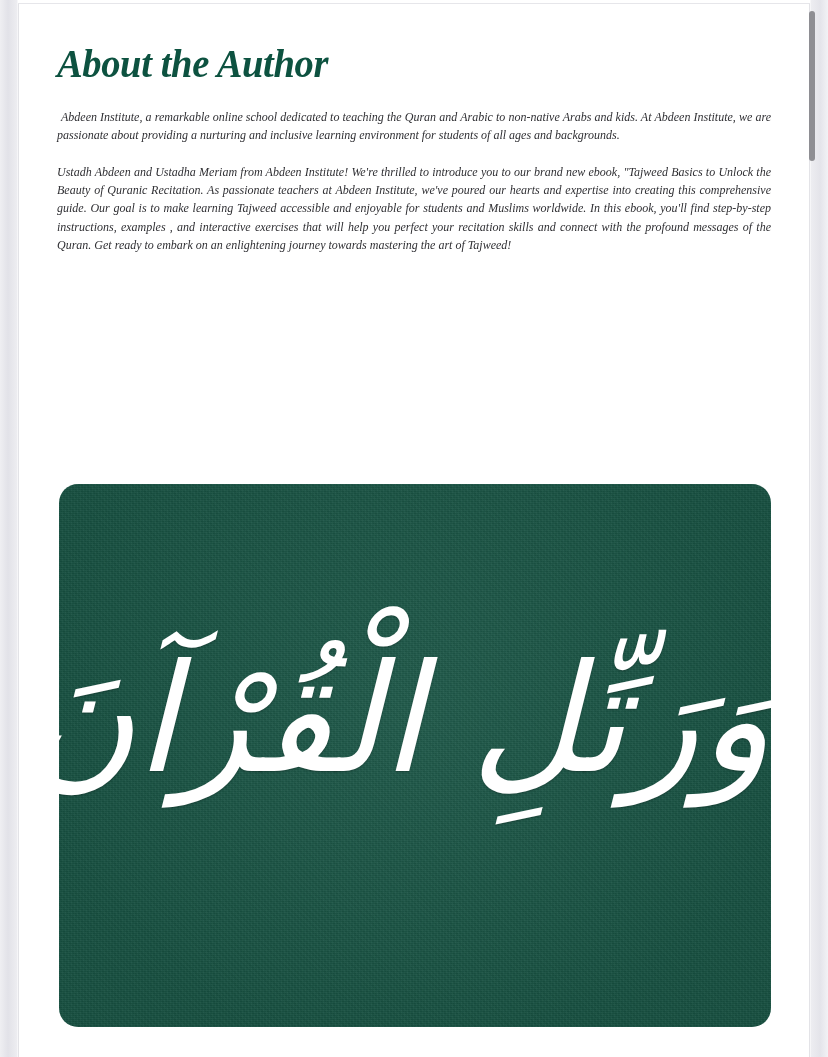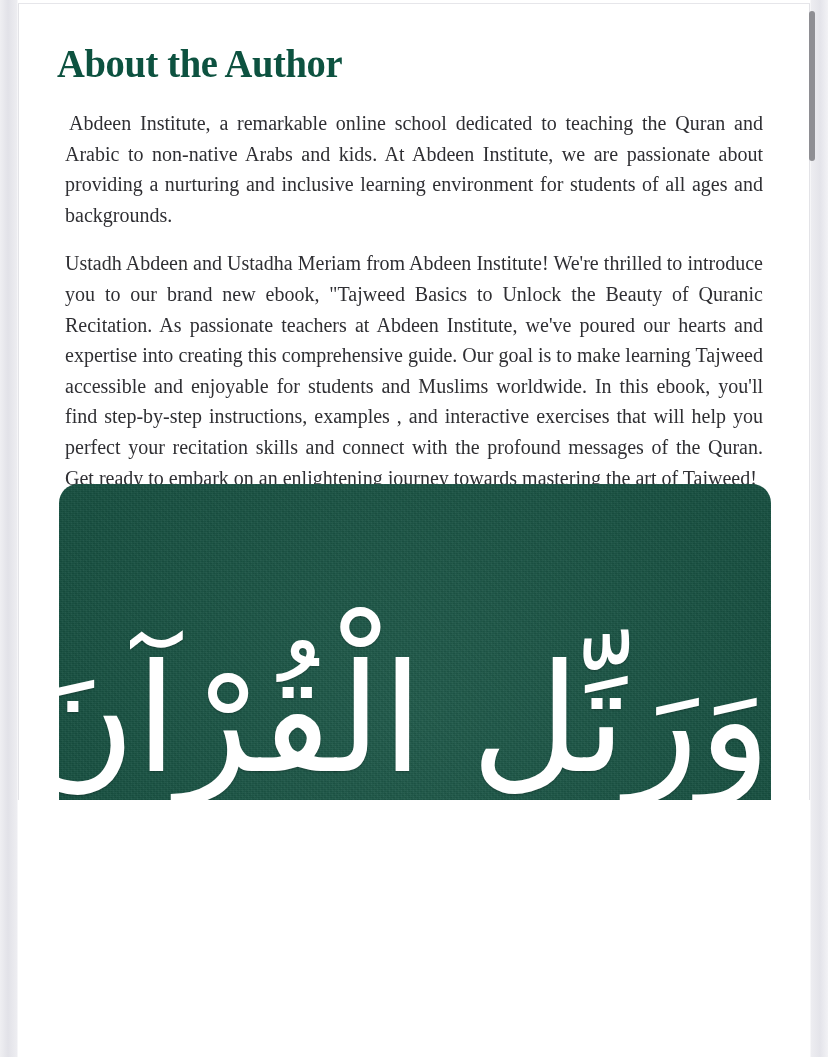--- a/index.html
+++ b/index.html
@@ -24,27 +24,28 @@
                 #ffffff 18px, #ffffff 810px,
                 #ededf1 811px, #e4e4ea 820px, #f2f2f5 828px);
   }
 
   
   #page {
     position: absolute;
     left: 18px;
     top: 3px;
     width: 792px;
-    height: 797px;
+    height: 1054px;
     background: #ffffff;
     border-left: 1px solid #e3e3e7;
     border-right: 1px solid #e3e3e7;
     border-top: 1px solid #e6e6ea;
     box-sizing: border-box;
     overflow: hidden;
+    font-style: italic;
   }
 
   #content {
     position: absolute;
     left: 38px;
     top: 0;
     width: 714px;
   }
 
   
@@ -56,23 +57,23 @@
     font-weight: bold;
     line-height: 1.05;
     letter-spacing: -0.4px;
     color: #0d5240;
     transform: scaleX(0.94);
     transform-origin: left center;
   }
 
   
   .body-para {
-    margin: 8px;
+    margin: 0;
     font-family: "Liberation Serif", "DejaVu Serif", serif;
-    font-size: 20px;
+    font-size: 12px;
     line-height: 1.53;
     color: #2f2f33;
     text-align: justify;
     text-justify: inter-word;
   }
   .body-para.first { margin-top: 23px; text-indent: 4px; }
   .body-para.gap   { margin-top: 18px; }
 
   
   #calligraphy-card {

